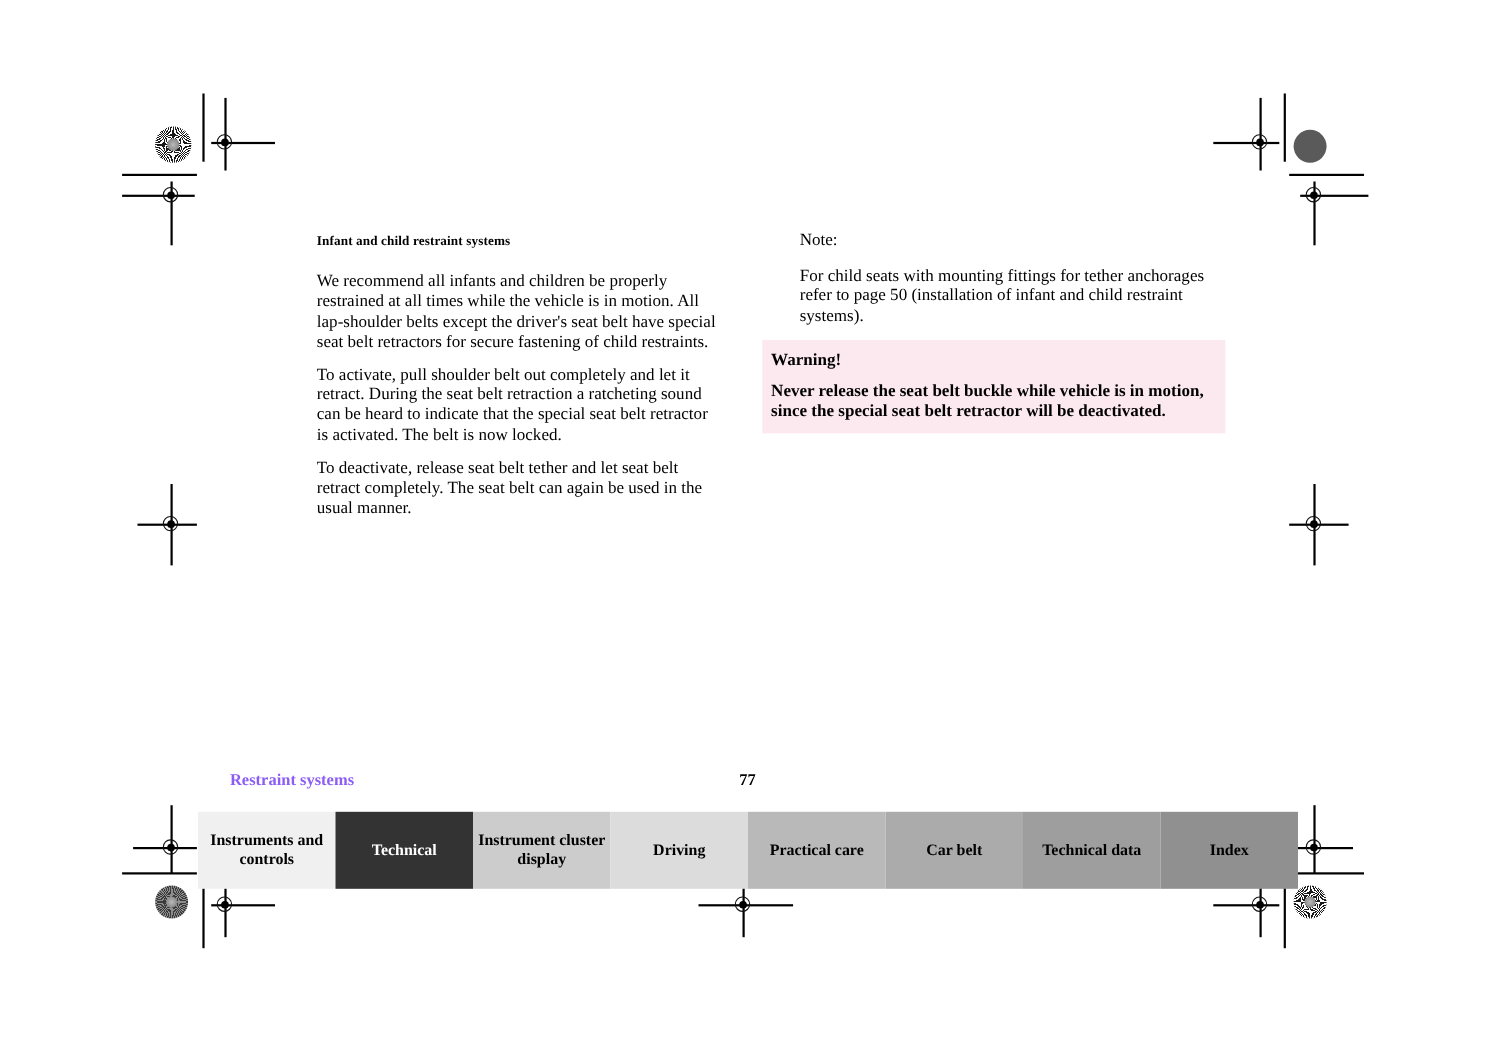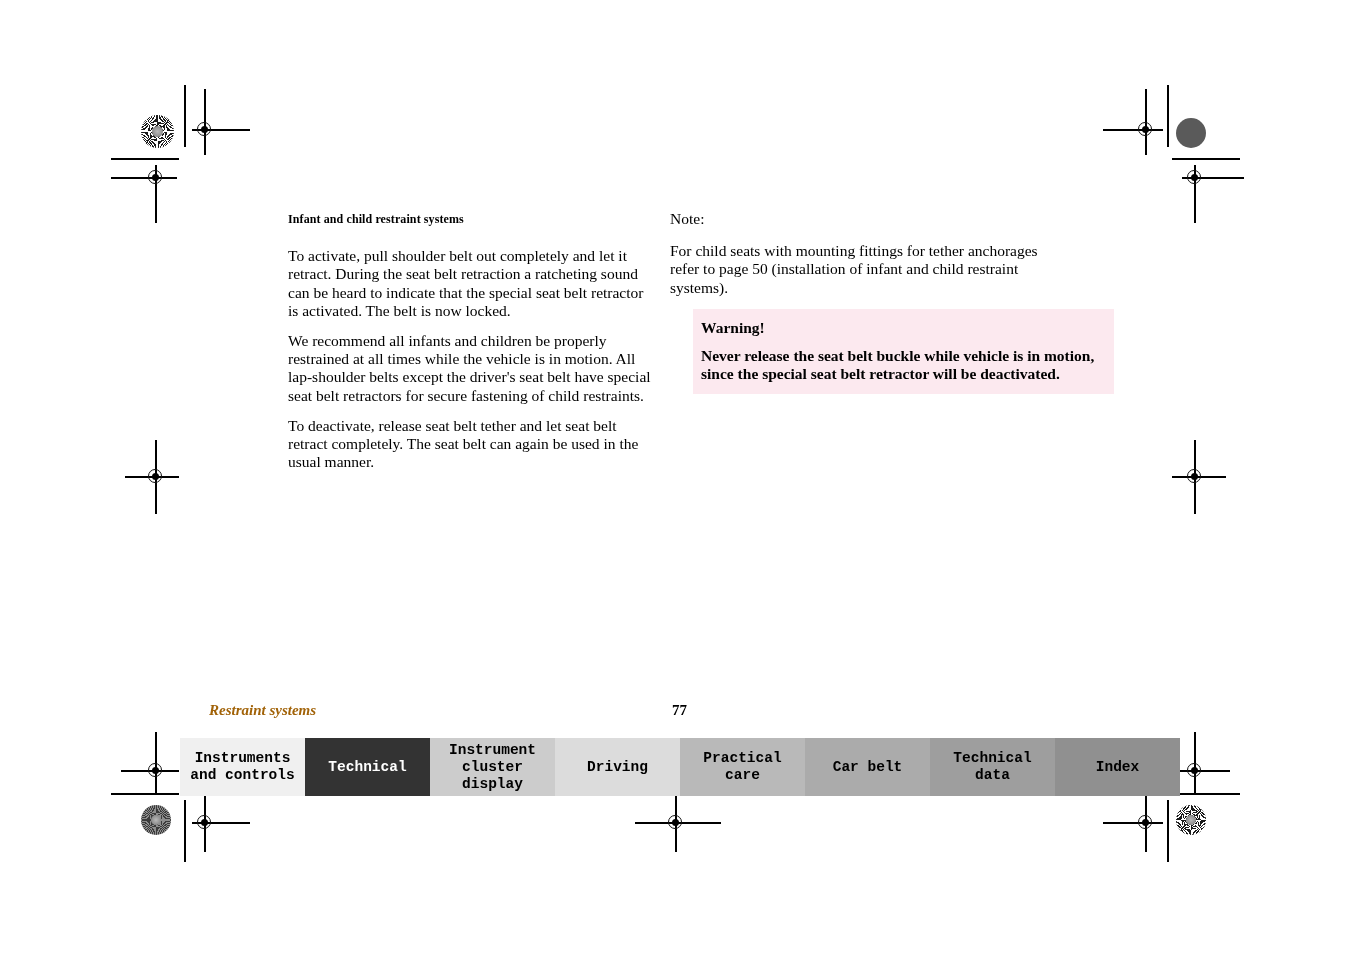--- a/index.html
+++ b/index.html
@@ -77,21 +77,21 @@
     background: radial-gradient(circle, #b9b9b9 0%, #8a8a8a 70%, #6e6e6e 100%);
   }
 
   
   .col {
     position: absolute;
     font-size: 15.5px;
     line-height: 18.2px;
   }
   .col-left  { left: 288px; top: 210px; width: 368px; }
-  .col-right { left: 670px; top: 210px; width: 368px; }
+  .col-right { left: 727px; top: 210px; width: 368px; }
 
   .heading {
     font-weight: bold;
     font-size: 12px;
     margin: 0 0 19px 0;
     letter-spacing: 0.1px;
   }
   .para {
     margin: 0 0 12px 0;
     text-align: left;
@@ -127,37 +127,35 @@
     left: 209px;
     top: 702px;
     width: 478px;
     display: flex;
     justify-content: space-between;
     align-items: baseline;
     font-size: 15px;
   }
   .footer-section {
     font-weight: bold;
-    color: #a16207;
-    font-style: italic;
+    color: #8b5cf6;
   }
   .footer-page {
     font-weight: bold;
     color: #000;
   }
 
   
   .tabbar {
     position: absolute;
     left: 180px;
     top: 738px;
     width: 1000px;
-    height: 58px;
+    height: 70px;
     display: flex;
-    font-family: Liberation Mono, monospace;
   }
   .tab {
     flex: 1 1 0;
     display: flex;
     align-items: center;
     justify-content: center;
     text-align: center;
     font-weight: bold;
     font-size: 14.5px;
     line-height: 17px;
@@ -254,22 +252,22 @@
       <div class="vline" style="left:12px; top:-22px; width:1.6px; height:64px;"></div>
       <div class="hline" style="left:-30px; top:12px; width:60px; height:1.6px;"></div>
       <div class="circ"></div>
         <div class="dot"></div>
     </div>
     <div class="patch starburst" style="left:1176px; top:805px; width:30px; height:30px;"></div>
   </div>
 
   <div class="col col-left">
     <h1 class="heading">Infant and child restraint systems</h1>
+    <p class="para">We recommend all infants and children be properly restrained at all times while the vehicle is in motion. All lap-shoulder belts except the driver's seat belt have special seat belt retractors for secure fastening of child restraints.</p>
     <p class="para">To activate, pull shoulder belt out completely and let it retract. During the seat belt retraction a ratcheting sound can be heard to indicate that the special seat belt retractor is activated. The belt is now locked.</p>
-    <p class="para">We recommend all infants and children be properly restrained at all times while the vehicle is in motion. All lap-shoulder belts except the driver's seat belt have special seat belt retractors for secure fastening of child restraints.</p>
     <p class="para">To deactivate, release seat belt tether and let seat belt retract completely. The seat belt can again be used in the usual manner.</p>
   </div>
 
   <div class="col col-right">
     <p class="note-label">Note:</p>
     <p class="para">For child seats with mounting fittings for tether anchorages refer to page 50 (installation of infant and child restraint systems).</p>
   </div>
 
   <div class="warning-box" style="background: rgb(252, 233, 239);">
     <p class="warning-title">Warning!</p>

